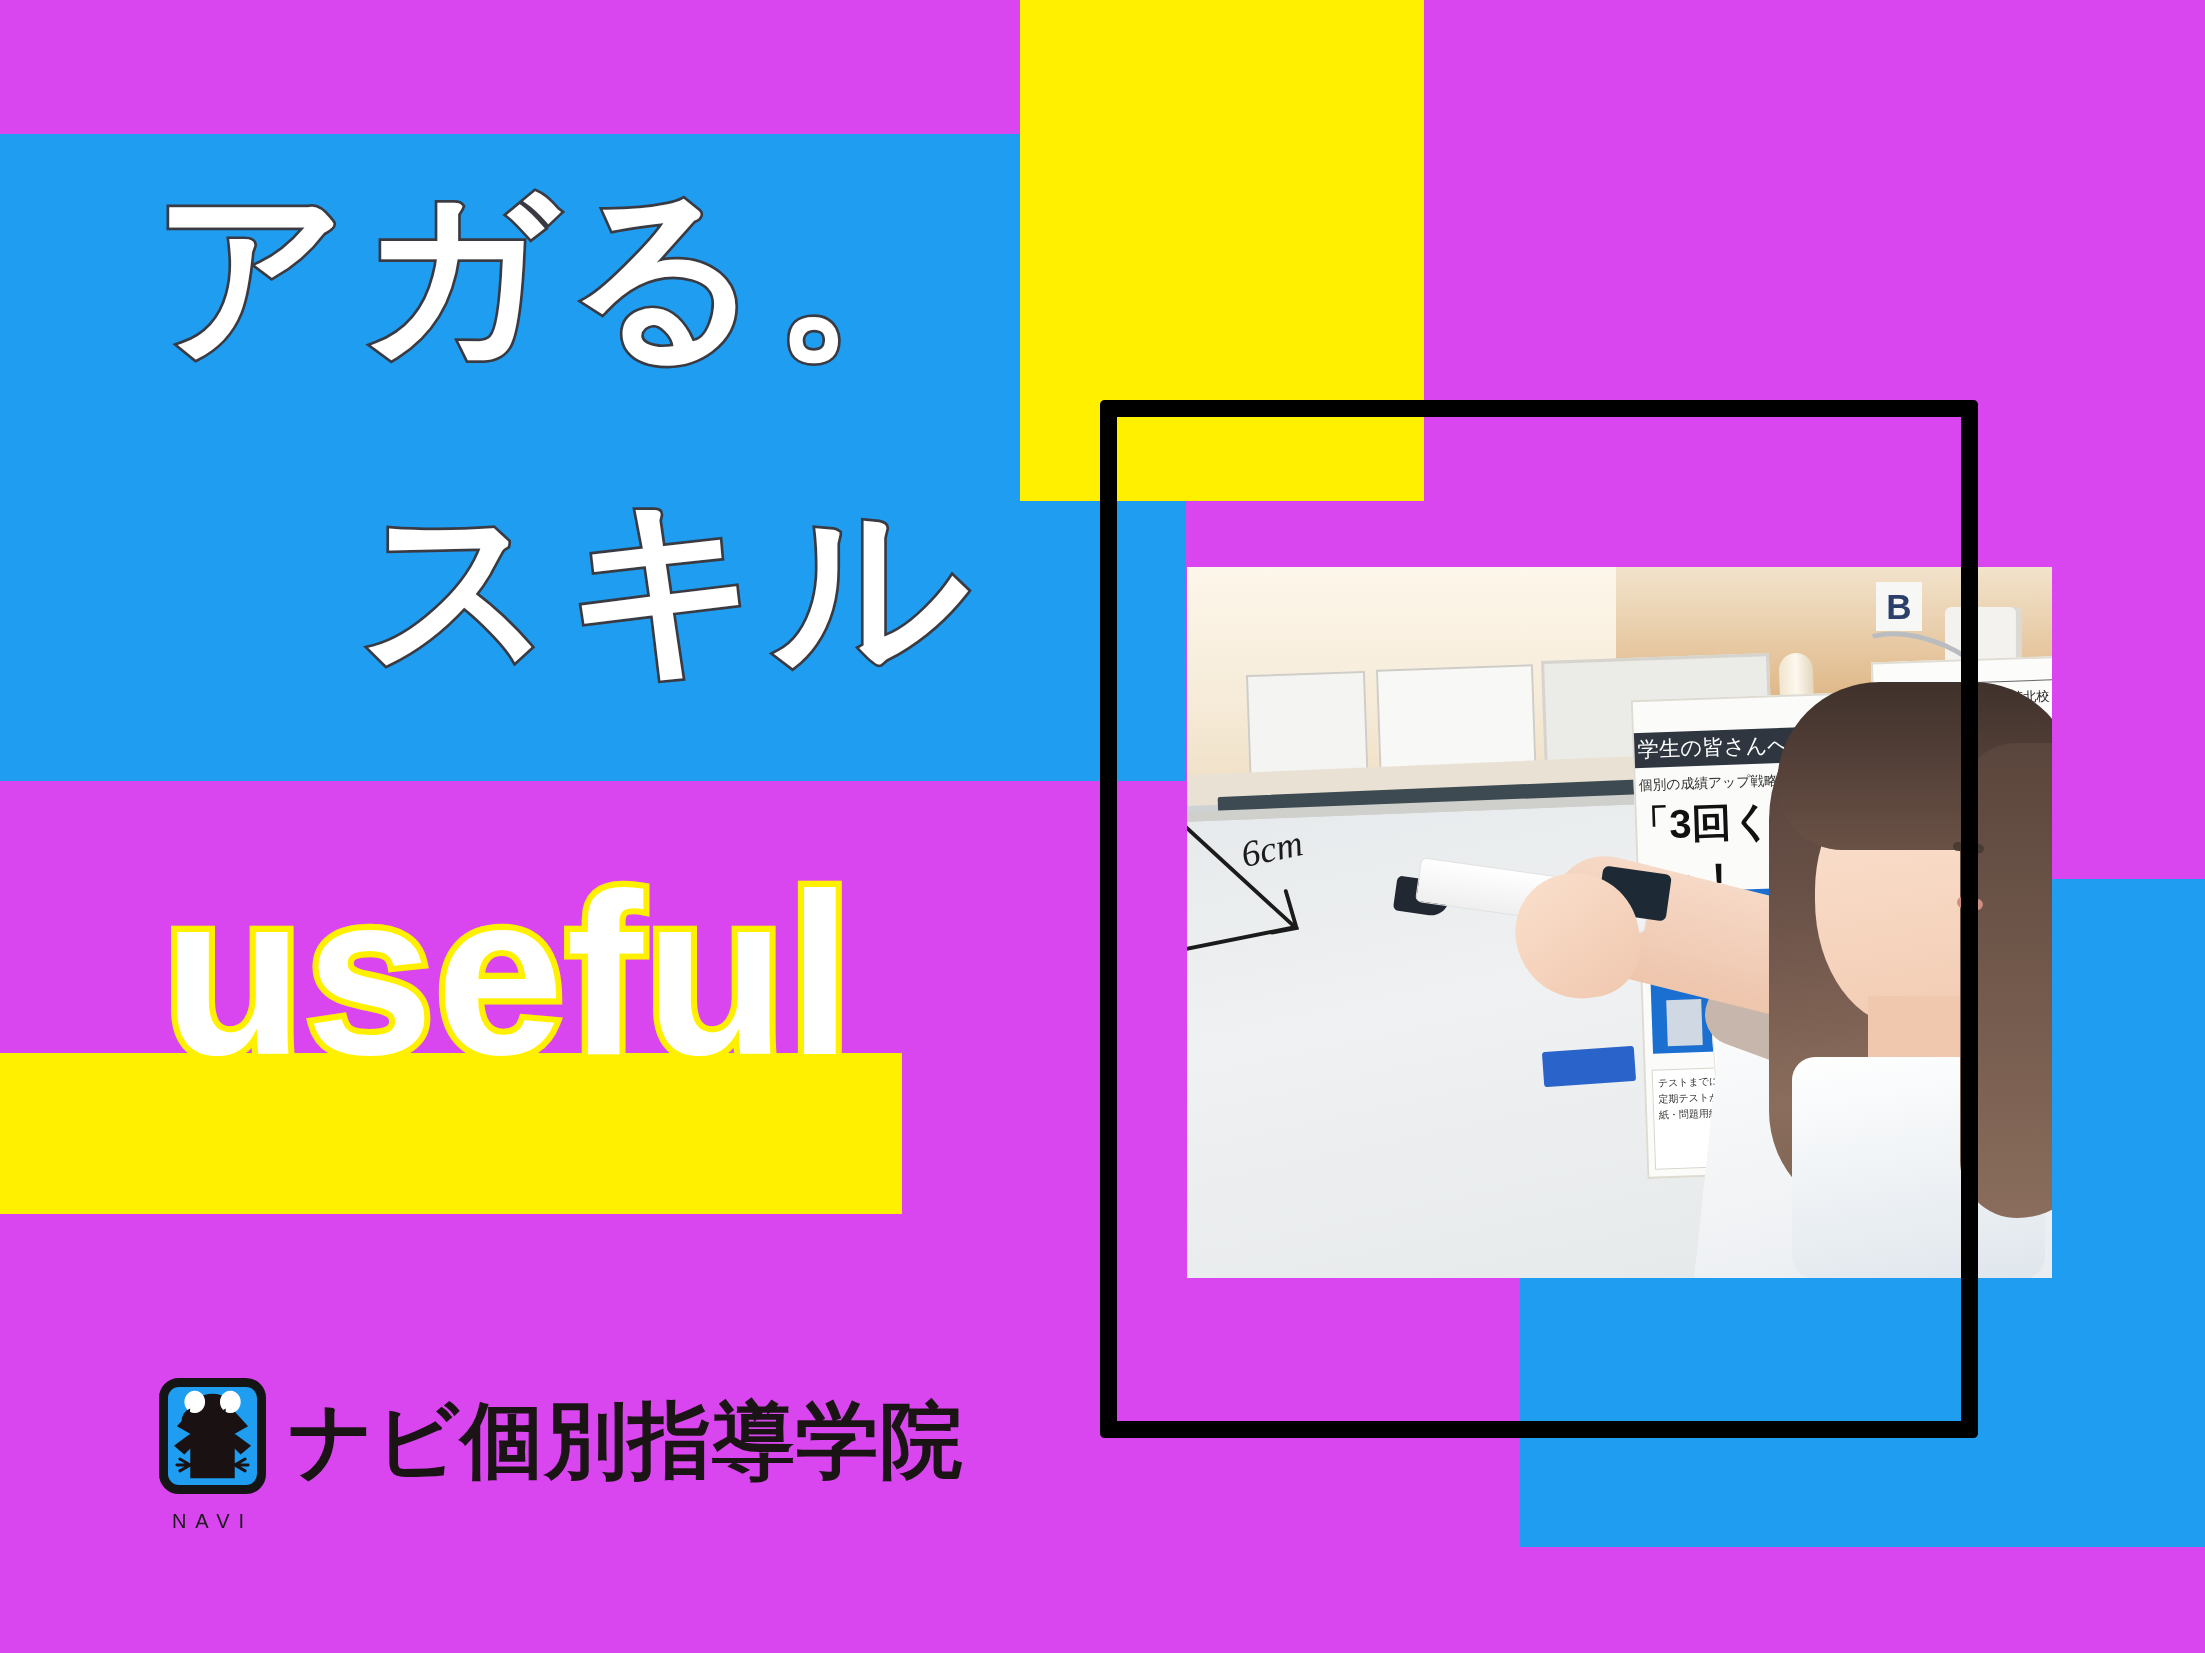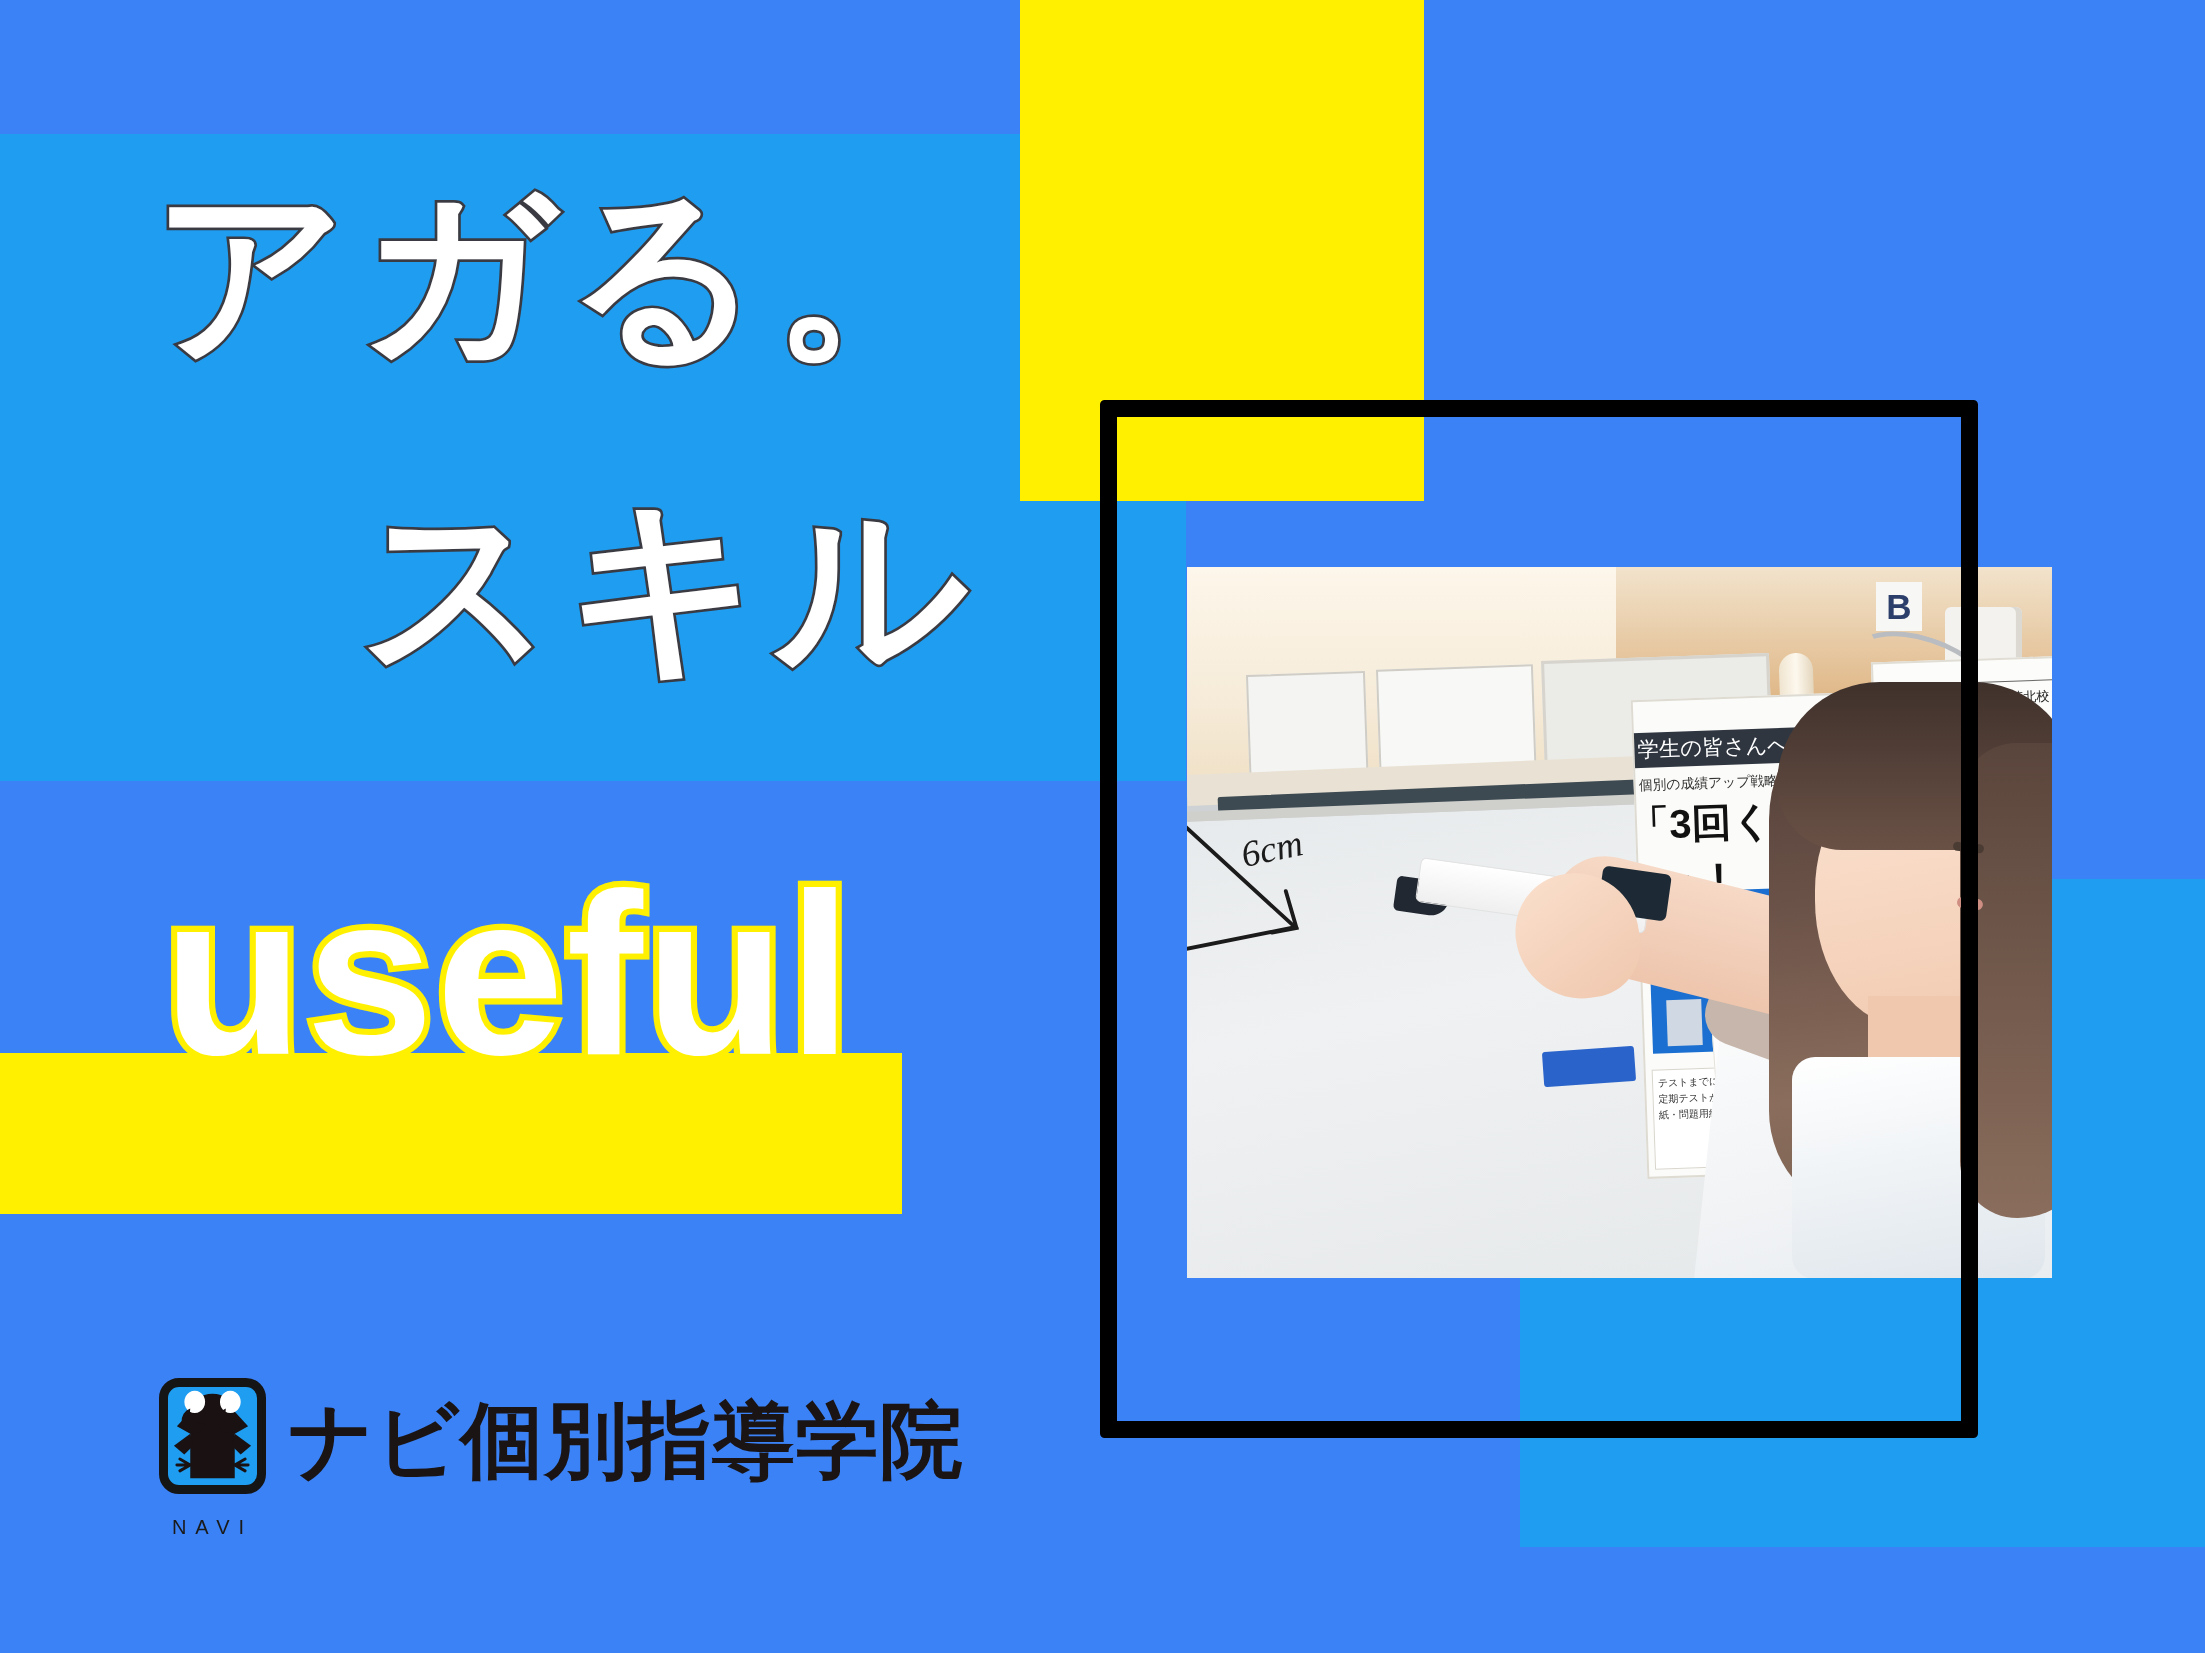--- a/index.html
+++ b/index.html
@@ -6,21 +6,21 @@
     margin: 0; padding: 0;
     background: #ffffff;
   }
   body {
     font-family: "Liberation Sans", sans-serif;
   }
   #poster {
     position: relative;
     width: 2205px;
     height: 1654px;
-    background: #3b82f6;
+    background: #d946ef;
     overflow: hidden;
   }
 
   
   .blk { position: absolute; }
 
   #block-blue-top   { left: 0px;    top: 134px;  width: 1186px; height: 647px;  background: #1E9DF1; }
   #block-yellow-top { left: 1020px; top: -7.7px;  width: 404px;  height: 509px;  background: #FFF000; }
   #block-yellow-mid { left: -7.7px;  top: 1053px; width: 910px; height: 161px;  background: #FFF000; }
   #block-blue-right { left: 1520px; top: 879px; width: 693px;  height: 668px;  background: #1E9DF1; }
@@ -215,21 +215,21 @@
   #logo-badge {
     width: 107px; height: 116px;
     background: #1E9DF1;
     border: 9.2px solid #151515;
     border-radius: 20px;
     box-sizing: border-box;
     position: relative;
     overflow: hidden;
   }
   #logo-navi {
-    margin-top: 22px;
+    margin-top: 16px;
     text-align: center;
     font-size: 20px;
     letter-spacing: 0.45em;
     color: #1a1a1a;
     font-weight: 400;
   }
   #logo-name {
     font-size: 83px;
     font-weight: 700;
     color: #1a1414;

